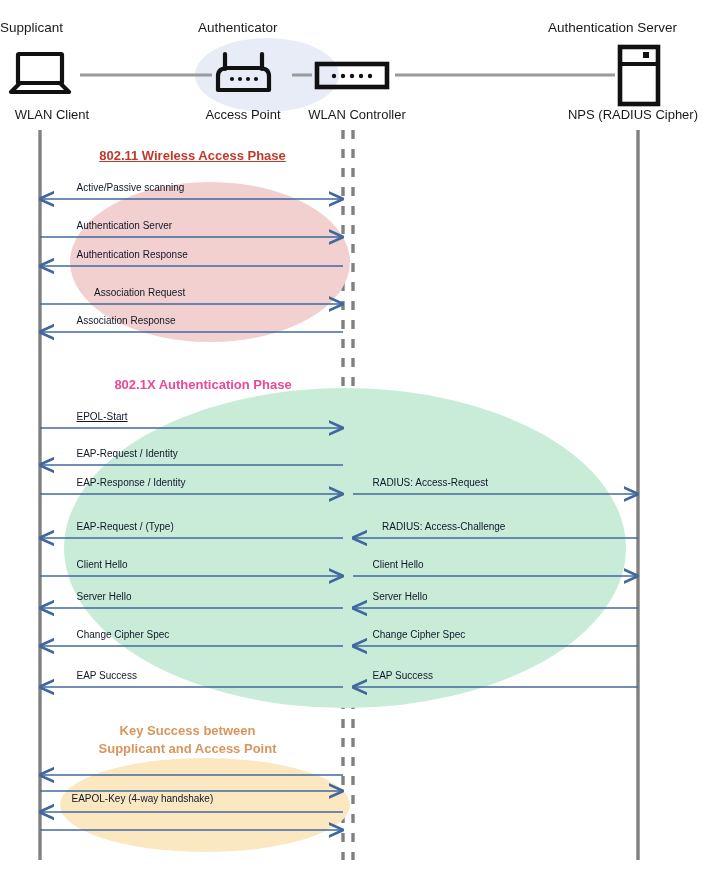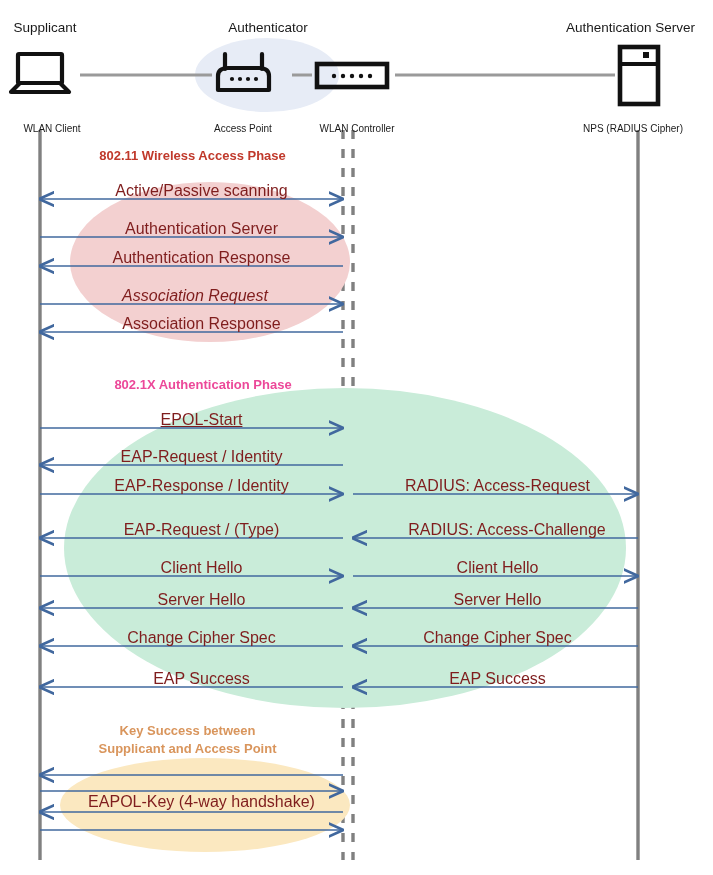--- a/index.html
+++ b/index.html
@@ -5,34 +5,31 @@
   html,body{margin:0;padding:0;background:#ffffff;}
   body{
     width:713px;height:875px;position:relative;overflow:hidden;
     font-family:"Liberation Sans", sans-serif;
     color:#1a1a1a;
   }
   #diagram{position:absolute;inset:0;width:713px;height:875px;}
 
   .actor-title{
     position:absolute;font-size:13.5px;color:#1a1a1a;white-space:nowrap;
-    text-align:center;
   }
   .actor-caption{
-    position:absolute;font-size:10px;color:#1a1a1a;white-space:nowrap;
+    position:absolute;font-size:13px;color:#1a1a1a;white-space:nowrap;
     text-align:center;
-    margin-top:16px;
   }
   .phase-label{
     position:absolute;white-space:nowrap;font-size:13px;font-weight:bold;
     text-align:center;line-height:17px;
   }
   .msg-label{
-    position:absolute;font-size:16px;color:#7f1d1d;white-space:nowrap;
-    text-align:center;
+    position:absolute;font-size:10px;color:#0f172a;white-space:nowrap;
   }
 </style>
 </head>
 <body>
 
 <svg id="diagram" viewBox="0 0 713 875">
   <defs>
     <marker id="arrR" markerWidth="9" markerHeight="9" refX="8.4" refY="4.5" orient="auto">
       <path d="M0,0.6 L8.6,4.5 L0,8.4" fill="none" stroke="#41689e" stroke-width="1.6" stroke-linecap="round" stroke-linejoin="round"></path>
     </marker>
@@ -119,30 +116,30 @@
 
 <div class="actor-title" style="left:0px;top:20px;width:90px;">Supplicant</div>
 <div class="actor-title" style="left:198px;top:20px;width:140px;">Authenticator</div>
 <div class="actor-title" style="left:548px;top:20px;width:165px;">Authentication Server</div>
 
 <div class="actor-caption" style="left:0px;top:107px;width:104px;">WLAN Client</div>
 <div class="actor-caption" style="left:188px;top:107px;width:110px;">Access Point</div>
 <div class="actor-caption" style="left:297px;top:107px;width:120px;">WLAN Controller</div>
 <div class="actor-caption" style="left:553px;top:107px;width:160px;">NPS (RADIUS Cipher)</div>
 
-<div class="phase-label" style="left:80px;top:147px;width:225px;color:#c0392b;">802.11 Wireless Access Phase</div>
+<div class="phase-label" style="left:80px;top:147px;width:225px;color:#c0392b;text-decoration:underline;">802.11 Wireless Access Phase</div>
 <div class="phase-label" style="left:98px;top:376px;width:210px;color:#ec4899;">802.1X Authentication Phase</div>
 <div class="phase-label" style="left:75px;top:722px;width:225px;color:#d9955c;">Key Success between</div>
 <div class="phase-label" style="left:75px;top:740px;width:225px;color:#d9955c;">Supplicant and Access Point</div>
 
 <div id="msg-labels">
     <div class="msg-label" style="left: 76.5px; top: 182px; width: 250px;">Active/Passive scanning</div>
     <div class="msg-label" style="left: 76.5px; top: 220px; width: 250px;">Authentication Server</div>
     <div class="msg-label" style="left: 76.5px; top: 249px; width: 250px;">Authentication Response</div>
-    <div class="msg-label" style="left: 70px; top: 287px; width: 250px; font-style: italic;">Association Request</div>
+    <div class="msg-label" style="left: 94px; top: 287px; width: 250px;">Association Request</div>
     <div class="msg-label" style="left: 76.5px; top: 315px; width: 250px;">Association Response</div>
     <div class="msg-label" style="left: 76.5px; top: 411px; width: 250px; text-decoration: underline;">EPOL-Start</div>
     <div class="msg-label" style="left: 76.5px; top: 448px; width: 250px;">EAP-Request / Identity</div>
     <div class="msg-label" style="left: 76.5px; top: 477px; width: 250px;">EAP-Response / Identity</div>
     <div class="msg-label" style="left: 372.5px; top: 477px; width: 250px;">RADIUS: Access-Request</div>
     <div class="msg-label" style="left: 76.5px; top: 521px; width: 250px;">EAP-Request / (Type)</div>
     <div class="msg-label" style="left: 382px; top: 521px; width: 250px;">RADIUS: Access-Challenge</div>
     <div class="msg-label" style="left: 76.5px; top: 559px; width: 250px;">Client Hello</div>
     <div class="msg-label" style="left: 372.5px; top: 559px; width: 250px;">Client Hello</div>
     <div class="msg-label" style="left: 76.5px; top: 591px; width: 250px;">Server Hello</div>

